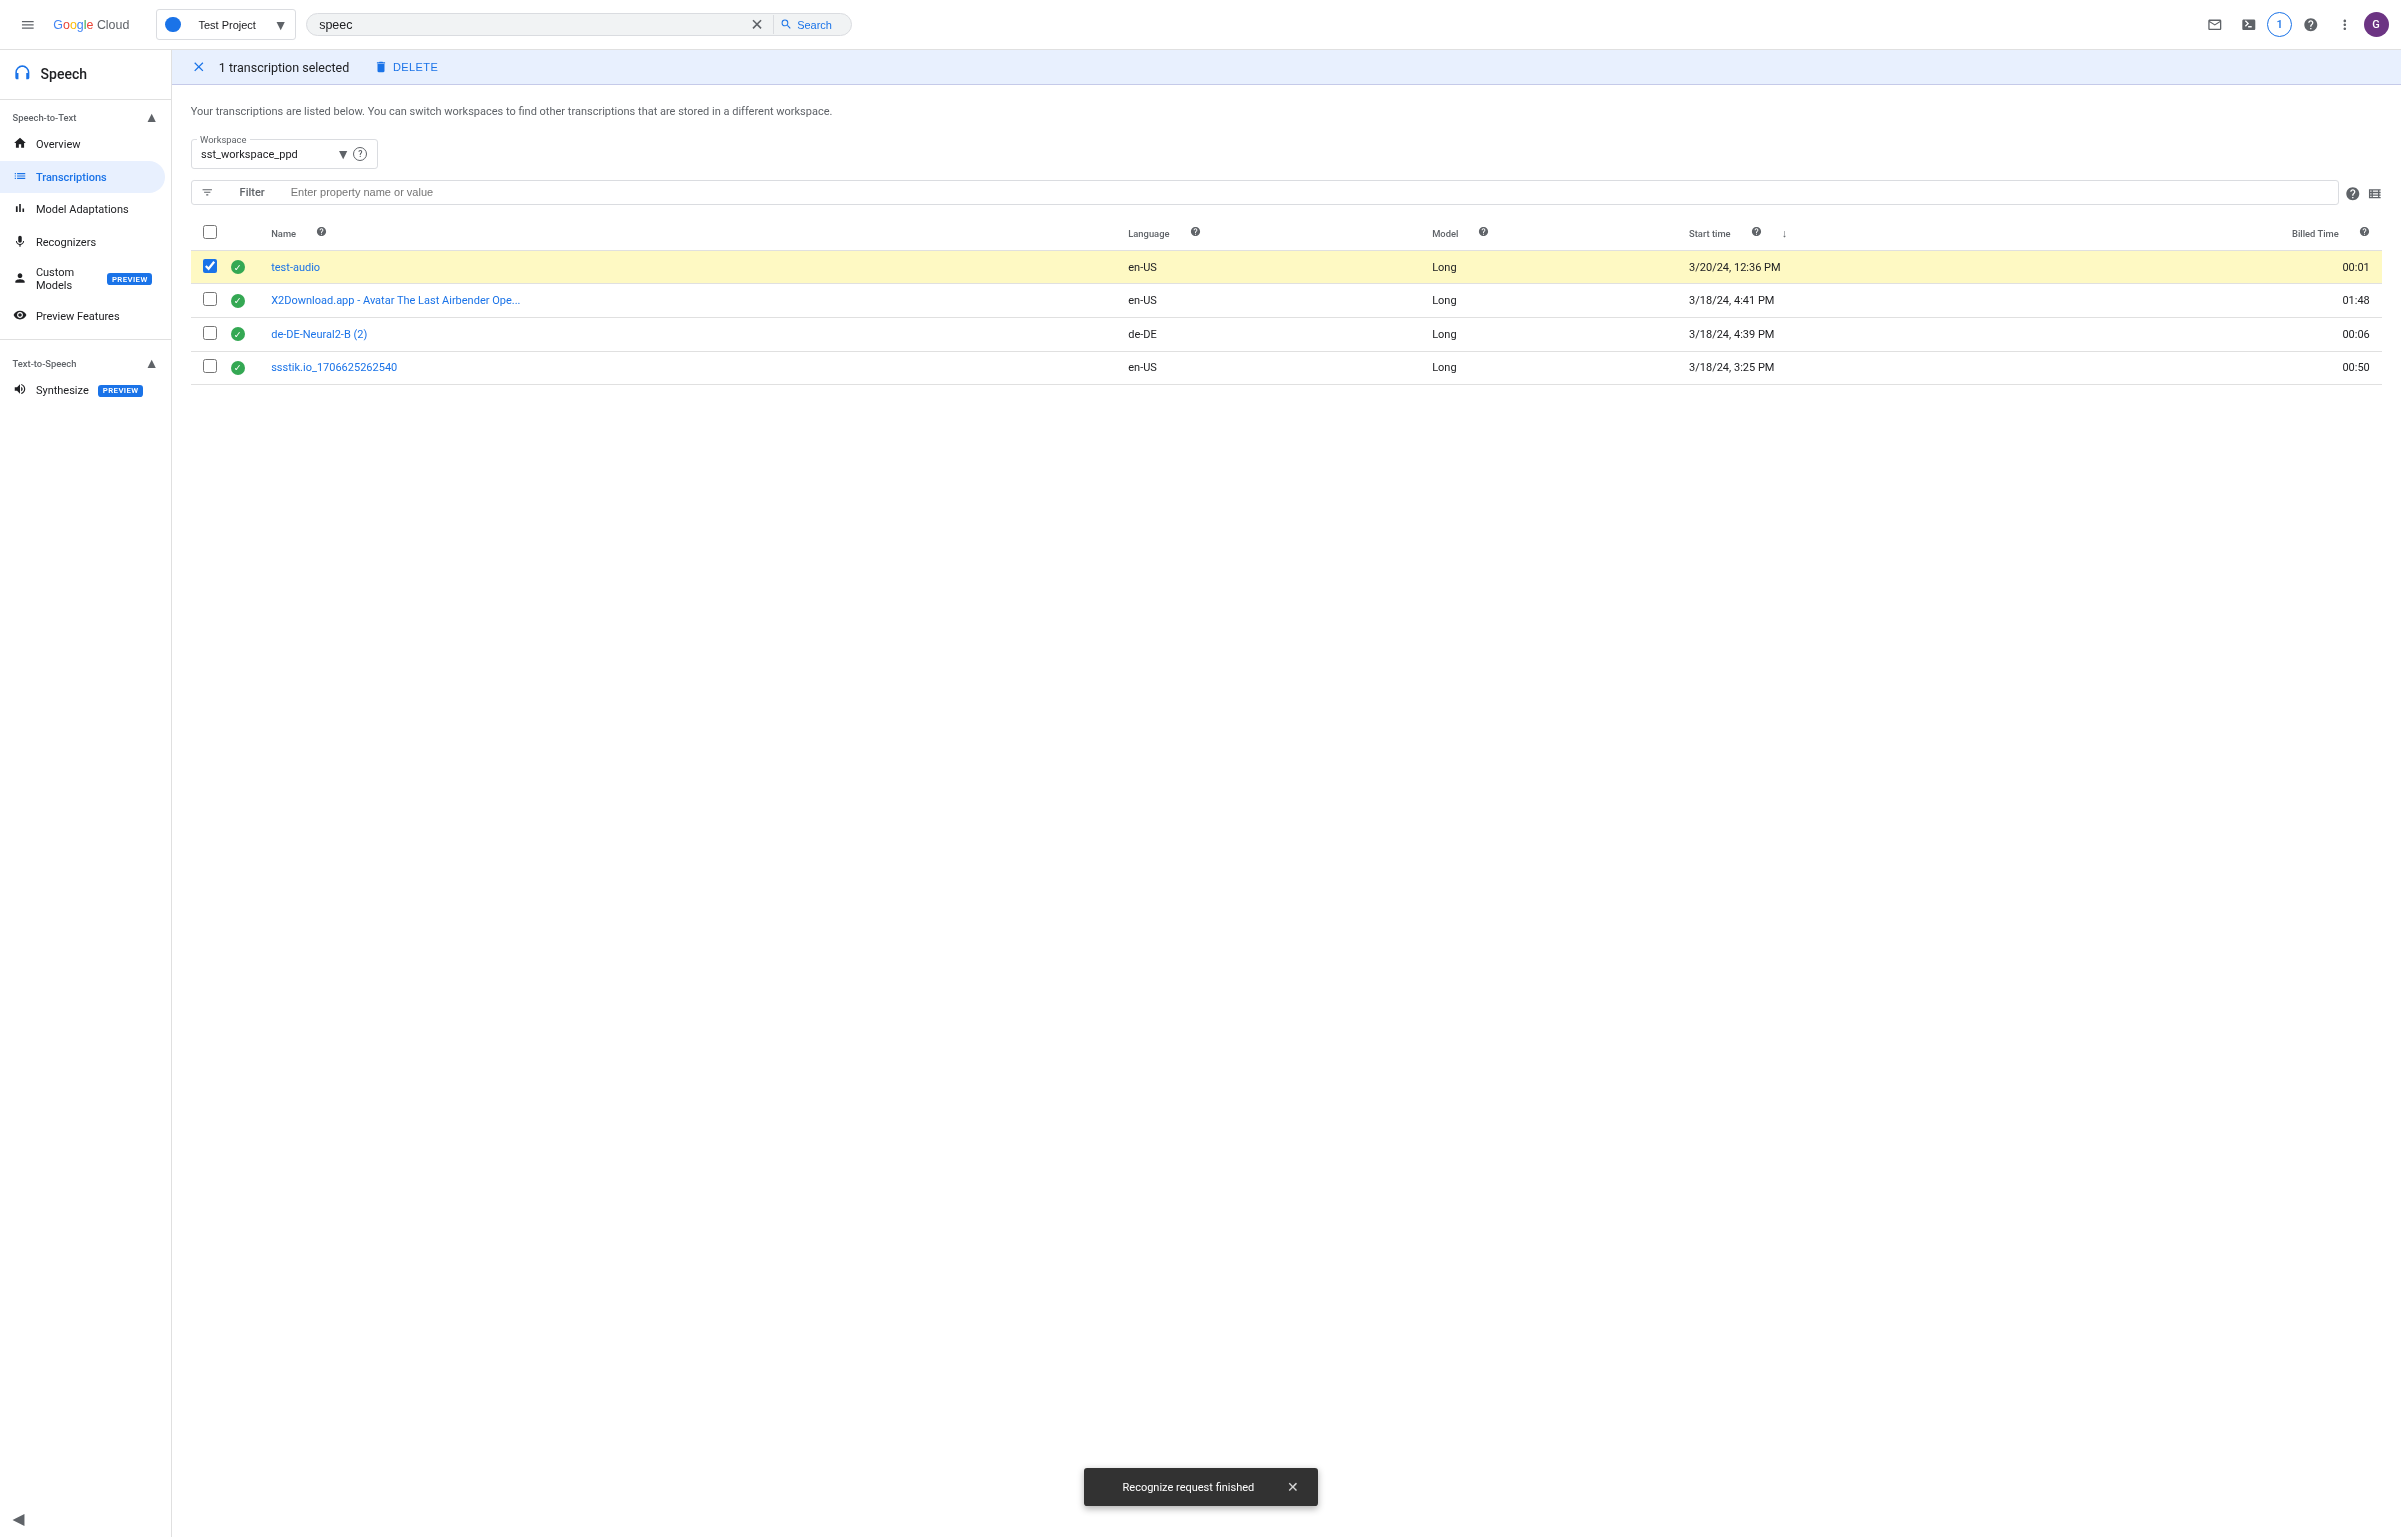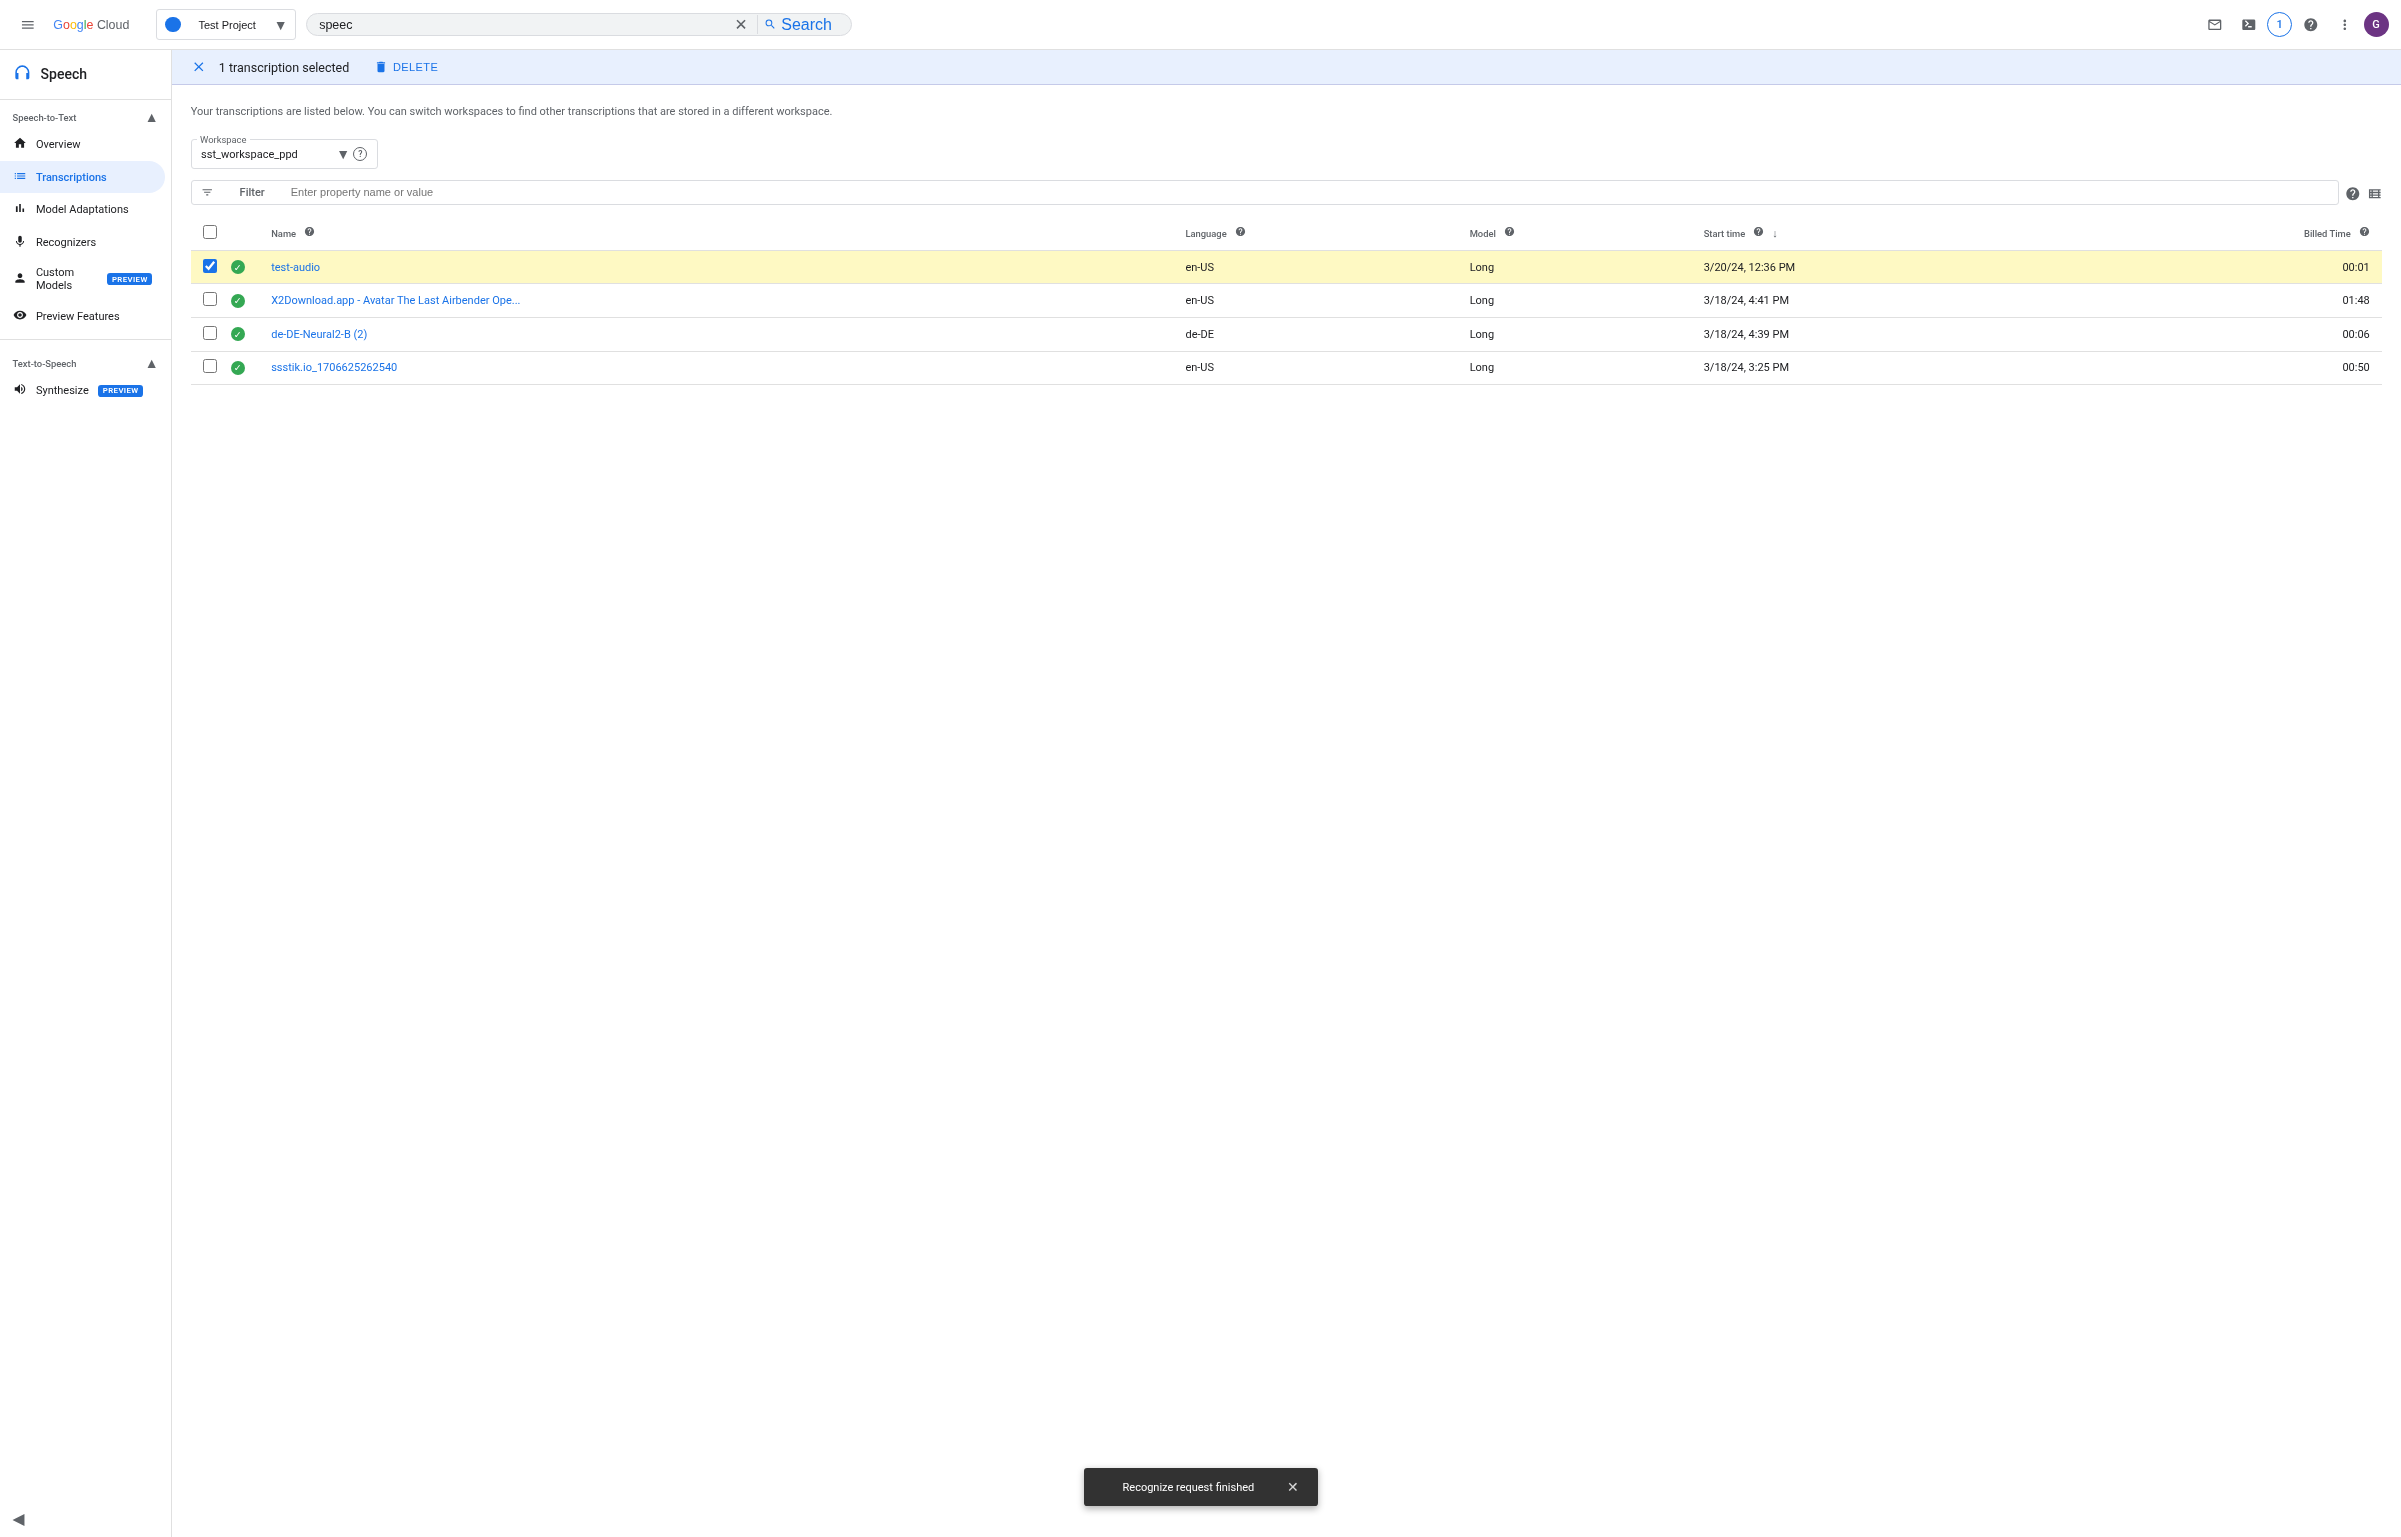--- a/index.html
+++ b/index.html
@@ -75,21 +75,21 @@
       cursor: pointer;
       color: #5f6368;
       font-size: 15.6px;
       padding: 0 3.1px;
     }
     .search-btn {
       background: none; border: none;
       cursor: pointer;
       display: flex; align-items: center; gap: 4.7px;
       color: #1a73e8;
-      font-size: 16px;
+      font-size: 11px;
       font-weight: 500;
       padding: 0 6.2px;
       border-left: 0.8px solid #dadce0;
       margin-left: 6.2px;
       height: 18.7px;
     }
 
     .header-actions {
       display: flex; align-items: center; gap: 3.1px;
       margin-left: auto;
@@ -346,21 +346,21 @@
     .data-table th {
       padding: 9.4px 12.5px;
       text-align: left;
       font-size: 9.4px;
       font-weight: 500;
       color: #5f6368;
       border-bottom: 1.6px solid #e0e0e0;
       white-space: nowrap;
     }
     .data-table th .th-inner {
-      display: flex; align-items: center; gap: 8px;
+      display: flex; align-items: center; gap: 20px;
     }
     .data-table td {
       padding: 7.8px 12.5px;
       font-size: 11px;
       border-bottom: 0.8px solid #e0e0e0;
     }
     .data-table tr.selected-row { background: #fef9c3; }
 
     .checkbox-cell {
       width: 37px;

